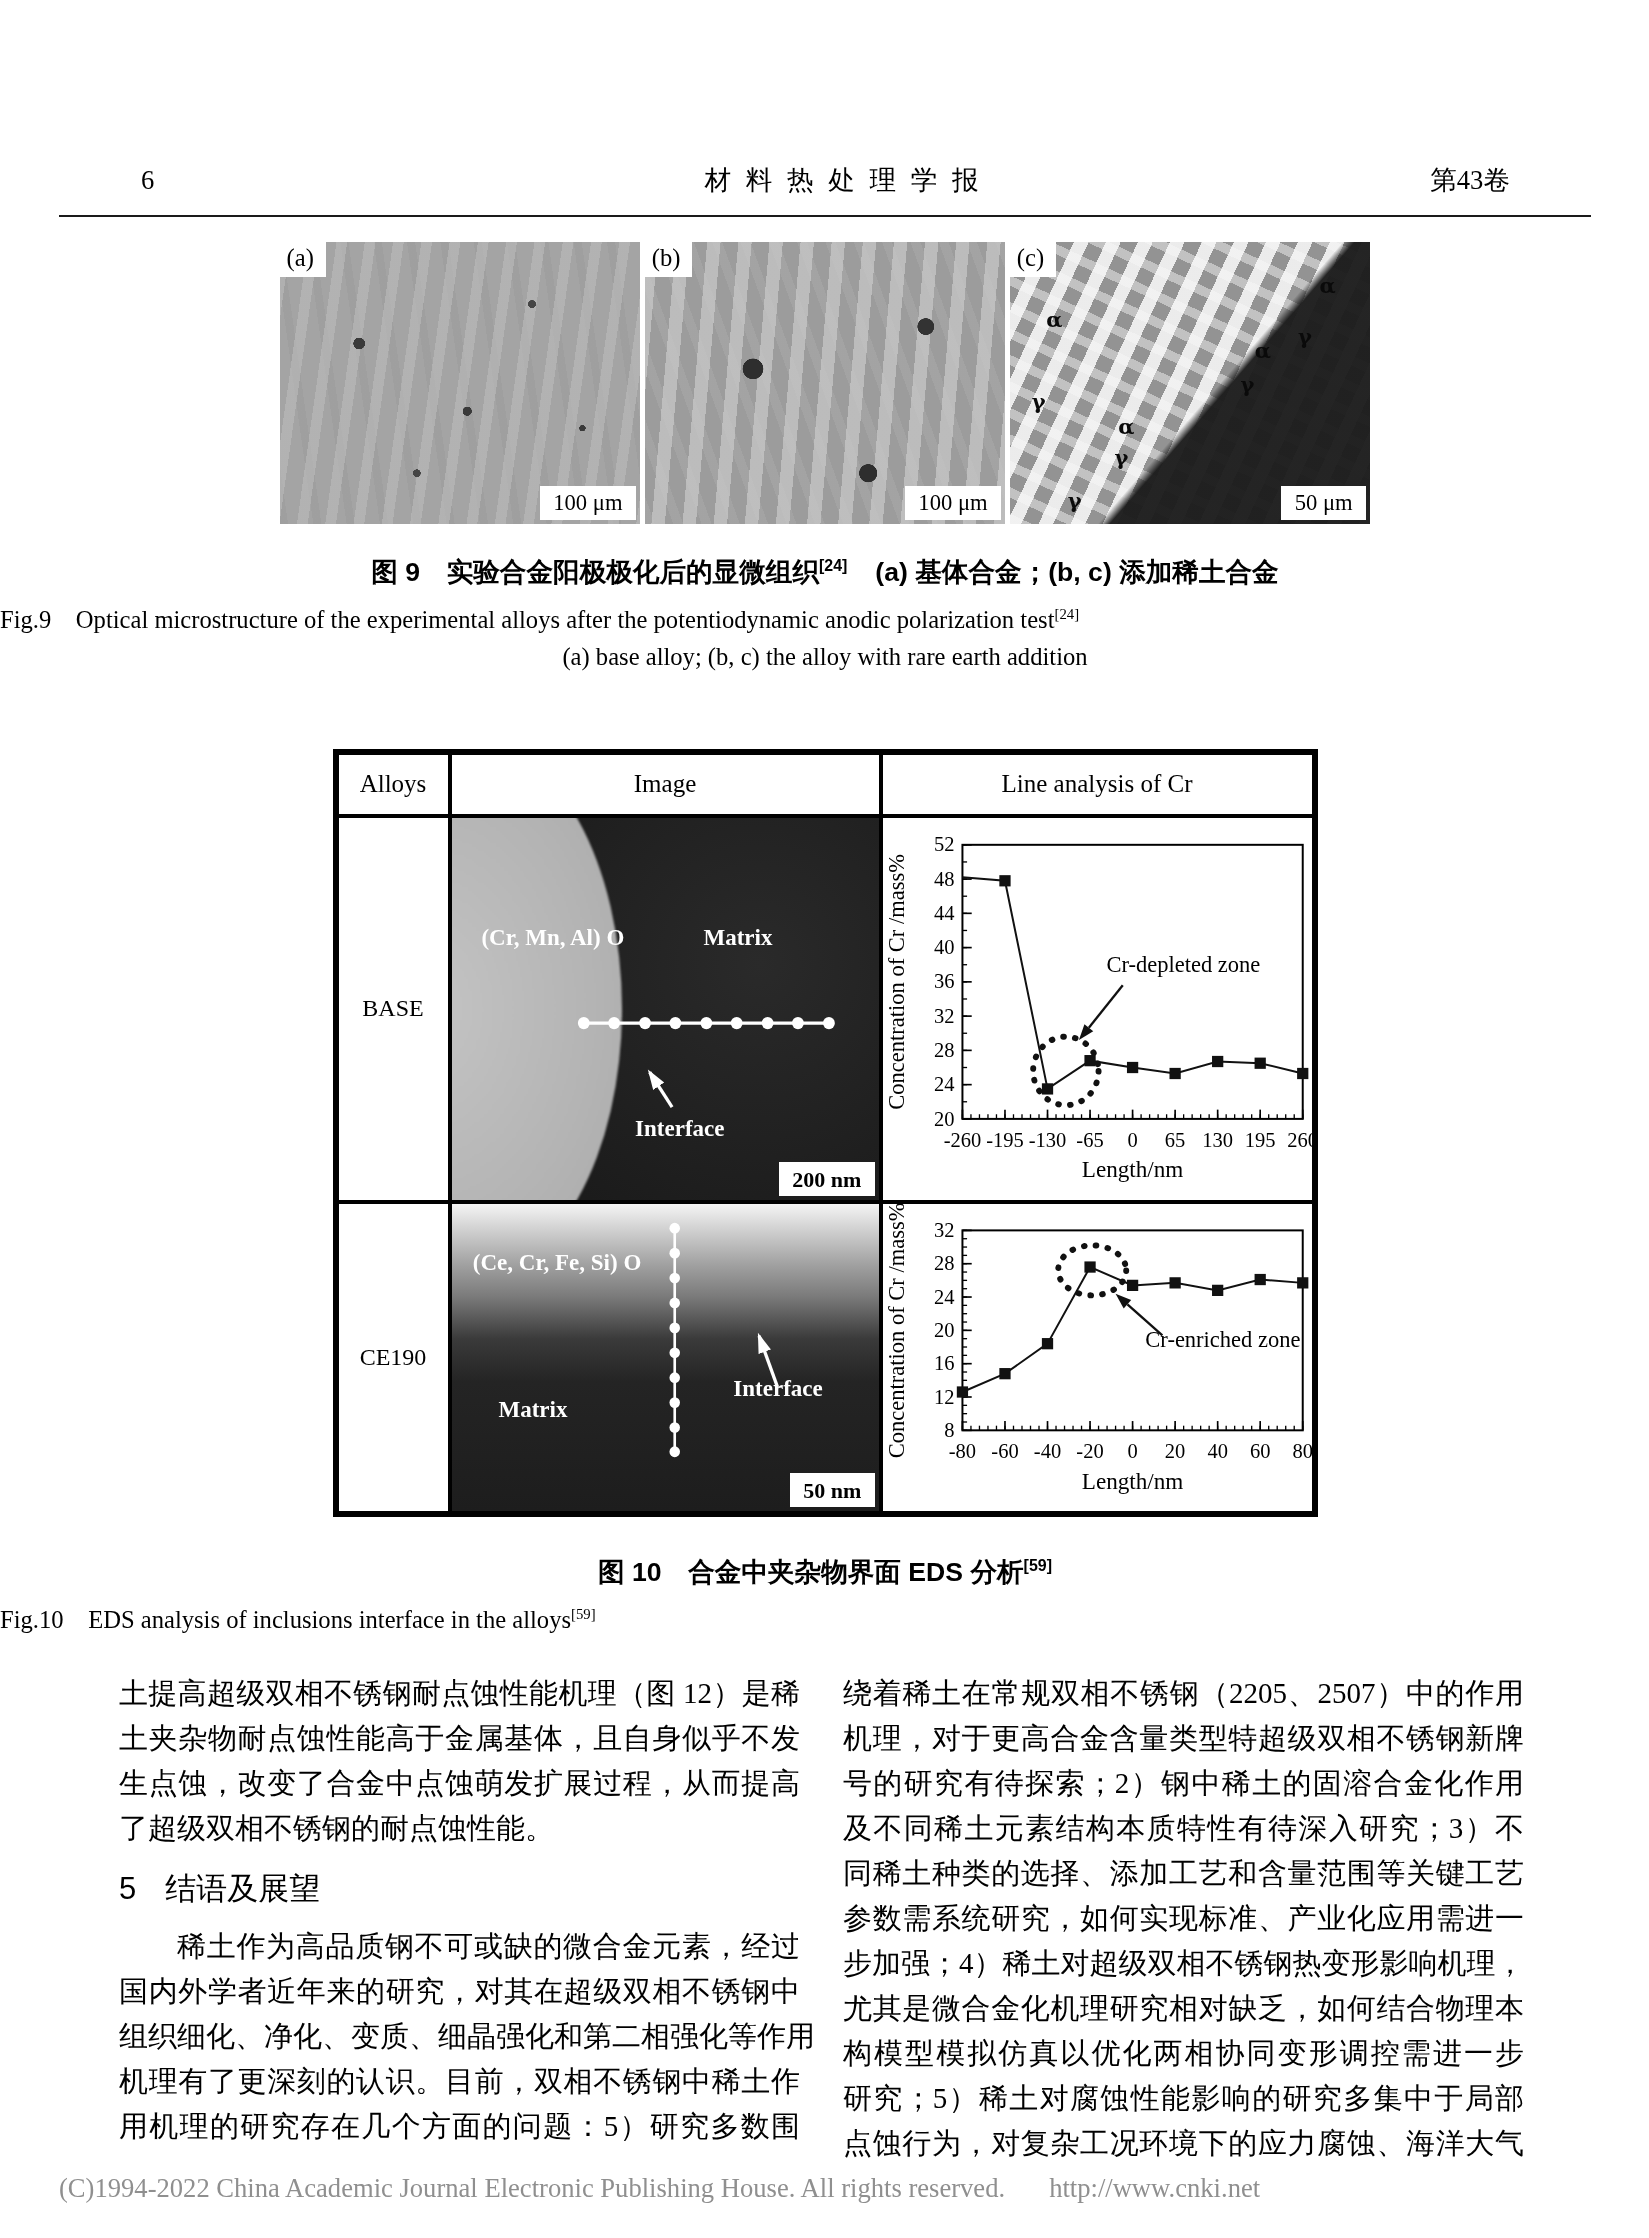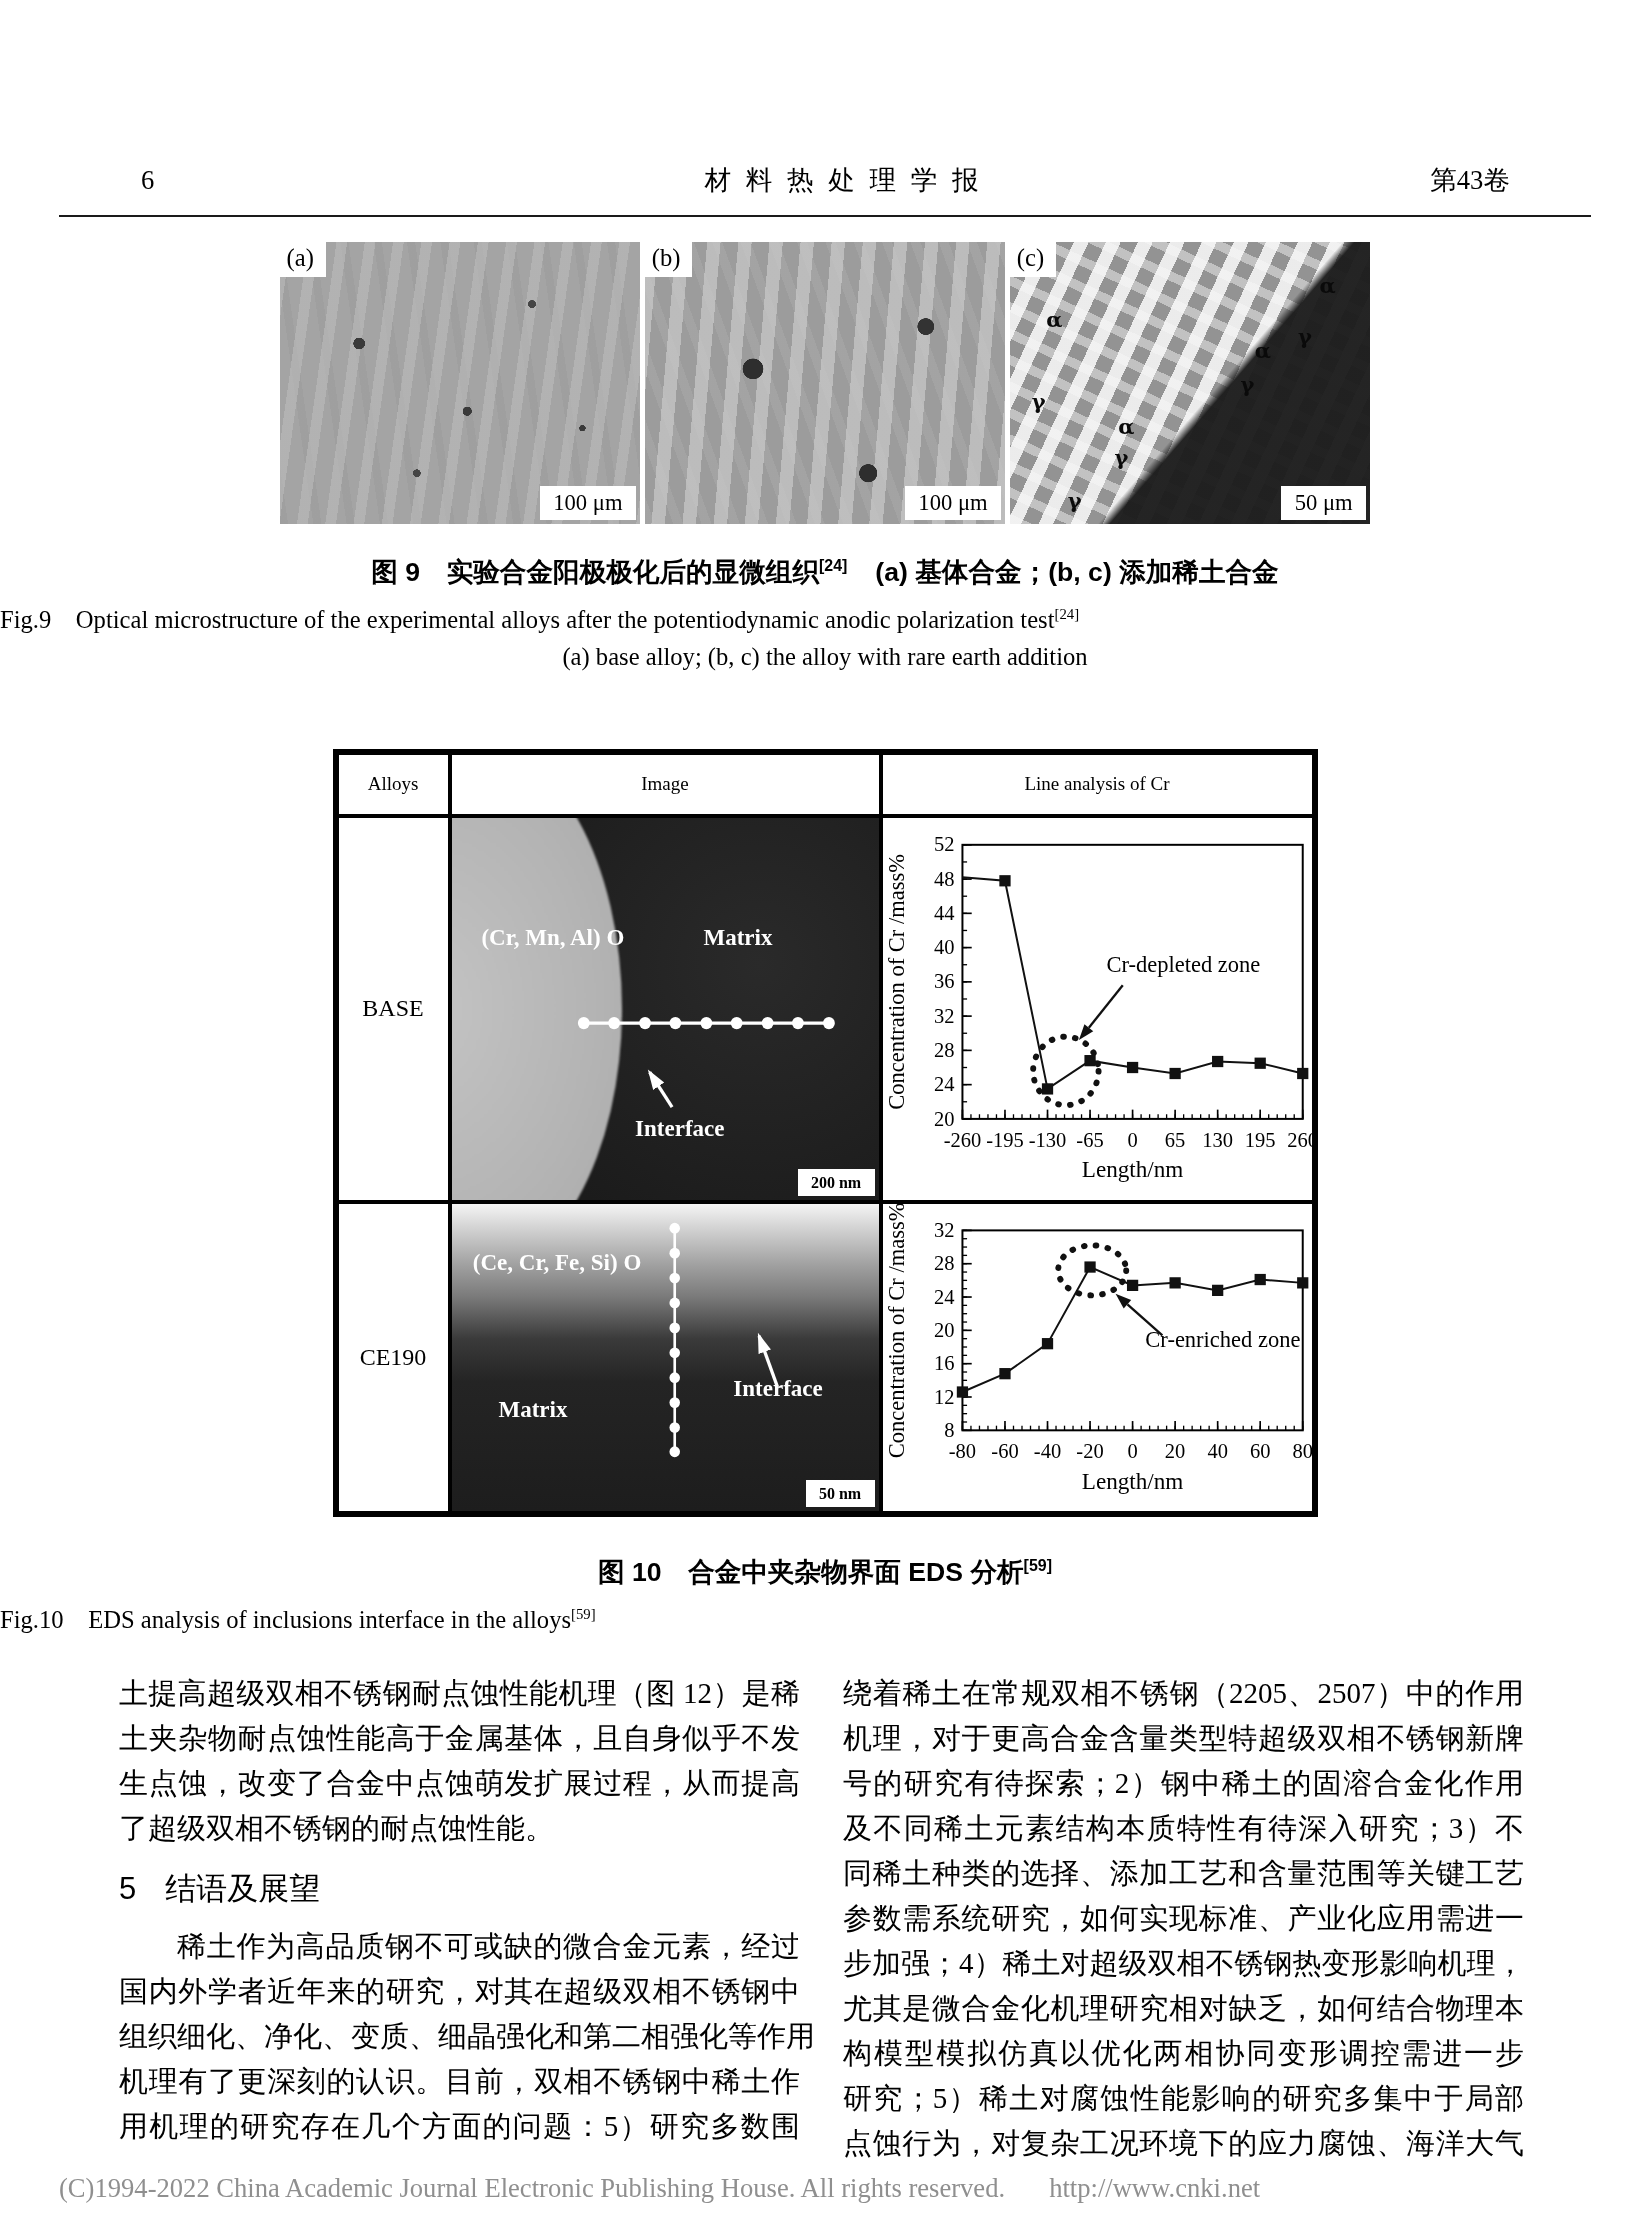--- a/index.html
+++ b/index.html
@@ -41,36 +41,36 @@
 
   .cap-zh{margin-top:24px;text-align:center;font-family:"Liberation Sans","DejaVu Sans",sans-serif;font-weight:bold;font-size:26.6px;line-height:35px;}
   .cap-en{margin-top:9.3px;text-align:left;font-size:24.6px;line-height:31px;}
   .cap-en2{margin-top:5.3px;text-align:center;font-size:24.6px;line-height:31px;}
   sup{font-size:60%;}
   .cap-gap{display:inline-block;margin-left:28px;}
 
   
   .f10-table{width:977px;margin:77px auto 0;border:4px solid #000;border-collapse:collapse;display:grid;grid-template-columns:113px 431px 1fr;}
   .f10-cell{border:2px solid #000;display:flex;align-items:center;justify-content:center;}
-  .f10-head{height:59px;font-size:19px;}
+  .f10-head{height:59px;font-size:25px;}
   .row-base{height:382px;}
   .row-ce{height:307px;}
   .alloy-cell{font-size:24px;}
   .img-cell{position:relative;padding:0;overflow:hidden;display:block;}
   .chart-cell{padding:0;display:block;}
   .chart-cell svg{display:block;width:100%;height:100%;}
 
   .tem{position:absolute;inset:0;overflow:hidden;font-weight:bold;}
   .tem-base{background:radial-gradient(circle at 72% 38%,#2a2a2a,#1b1b1b 75%);}
   .tem-base .incl-blob{position:absolute;left:-30%;top:-20%;width:70%;height:140%;border-radius:50%;
      background:radial-gradient(ellipse at 35% 50%,#c4c4c4 0%,#b4b4b4 60%,#a8a8a8 100%);filter:blur(1.3px);}
   .tem-ce{background:linear-gradient(180deg,#f4f4f4 0%,#d2d2d2 8%,#a0a0a0 20%,#7b7b7b 30%,#3a3a3a 44%,#242424 58%,#1d1d1d 100%);}
   .tem-lab{position:absolute;color:#fff;font-size:23px;white-space:nowrap;}
   .tem svg.deco{position:absolute;inset:0;width:100%;height:100%;}
-  .tem .sbar{font-size:16px;}
+  .tem .sbar{font-size:22px;}
   .tem .sbar .bar{width:100px;}
   .tem-ce .sbar .bar{width:80px;}
 
   
   .body-cols{display:flex;gap:43px;padding:36px 126px 0 108px;margin-left:11px;}
   .col{flex:1;min-width:0;font-size:29px;line-height:45px;}
   .bodyline{text-align:justify;text-align-last:justify;white-space:nowrap;}
   .bodyline.short{text-align-last:left;}
   .bodyline.indent{text-indent:2em;}
   .sec-heading{font-family:"Liberation Sans","DejaVu Sans",sans-serif;font-weight:normal;font-size:31px;margin:17.3px 0 16px;line-height:39px;}

